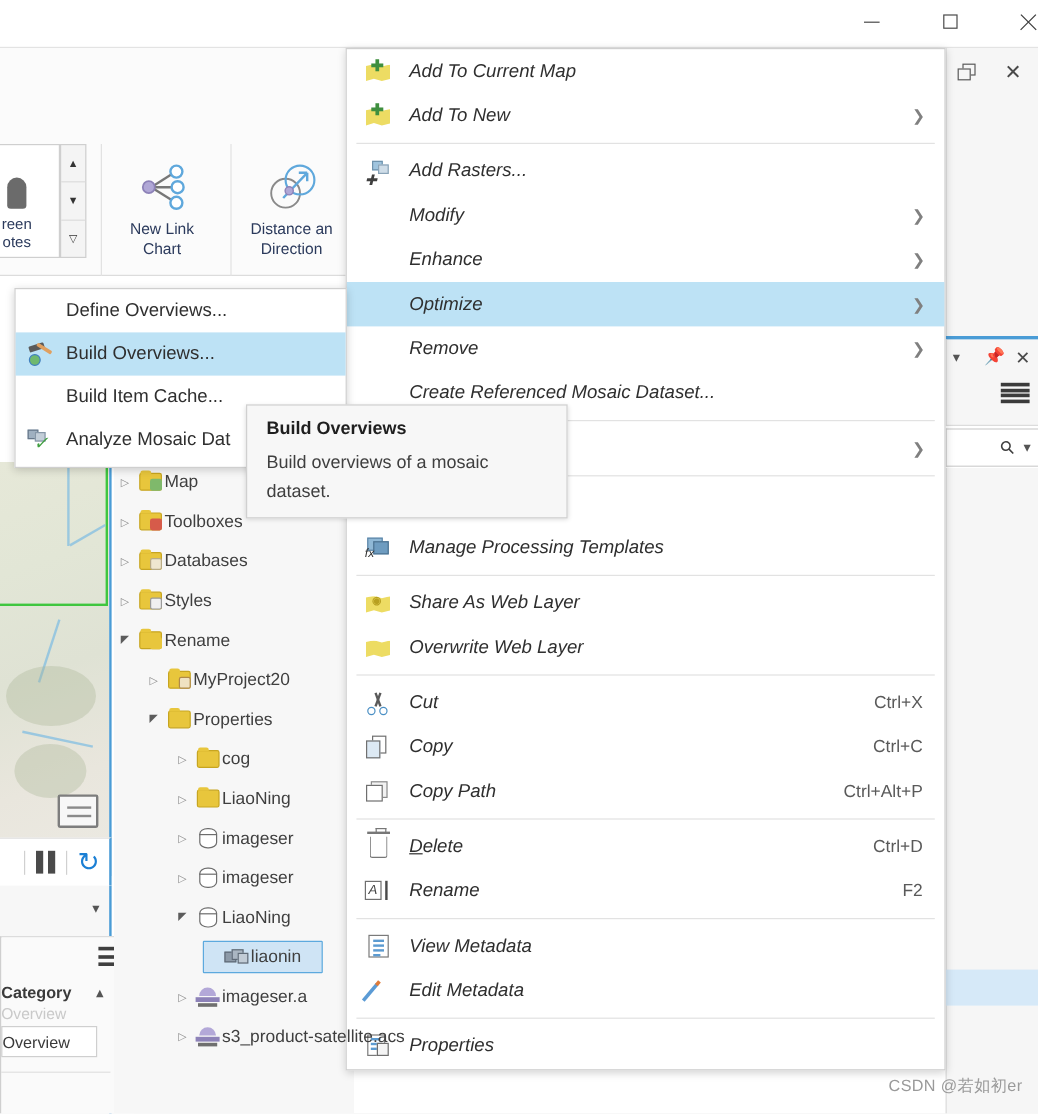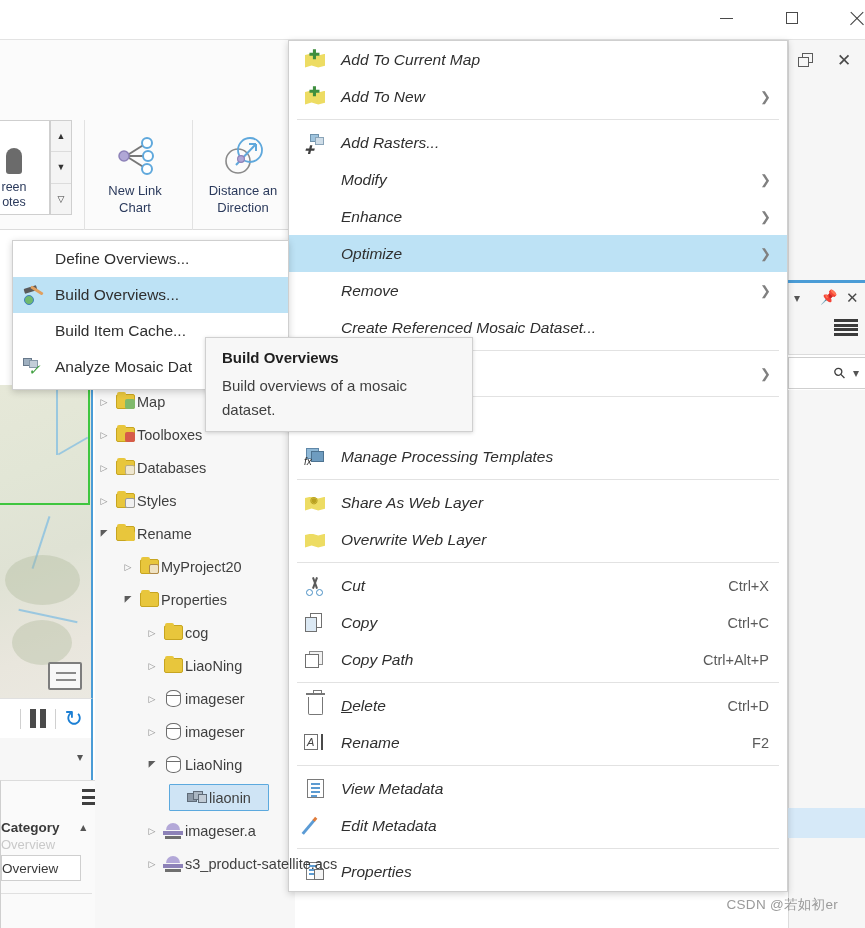--- a/index.html
+++ b/index.html
@@ -293,21 +293,21 @@
   .rp-mag { font-size:15px; color:#3f3f3f; transform: rotate(-45deg); }
   .rp-dd  { font-size:12px; color:#555; }
   .rpanel-bot {
     position:absolute; left:788px; top:390px; width:77px; height:538px;
     background:#f6f6f6; border-left:1px solid #dcdcdc;
   }
   .rp-sel-strip { position:absolute; left:788px; top:808px; width:77px; height:30px; background:#d6e9f8; }
 
   
   .watermark {
-    position:absolute; right:27px; bottom:14px;
+    position:absolute; right:13px; bottom:14px;
     font-size:13.5px; color:#9a9a9a; letter-spacing:.3px;margin-top:20px;
   }
 </style>
 </head>
 <body>
 
 <div id="root">
 
   <div class="titlebar">
     <div class="win-btn win-min">

